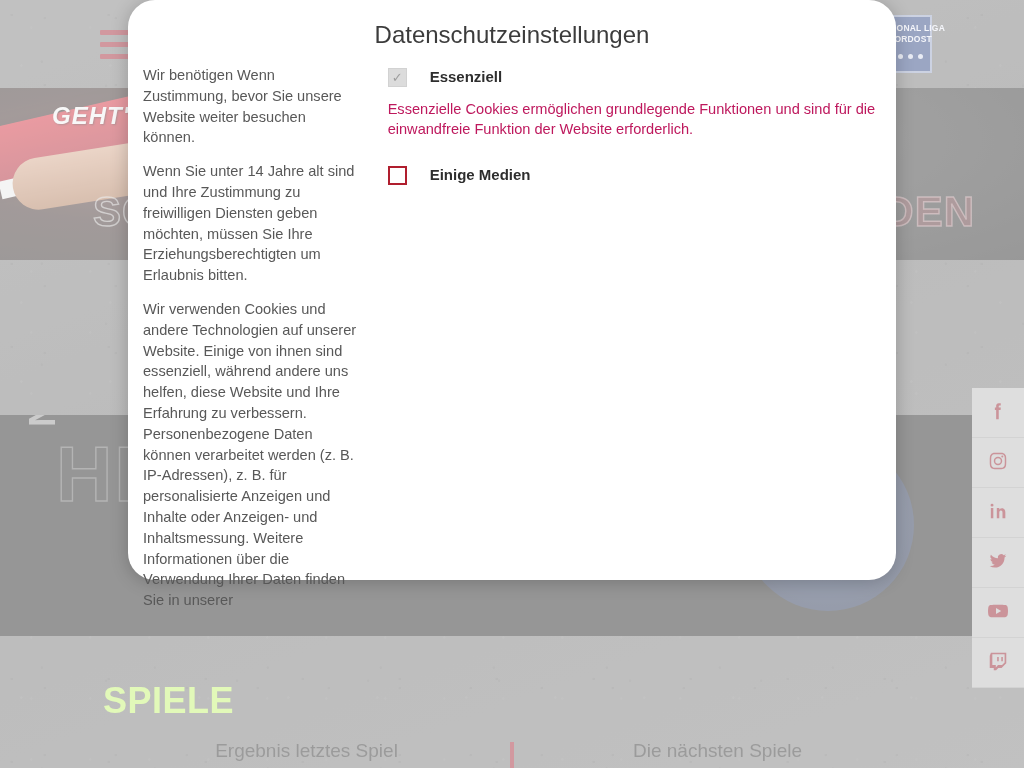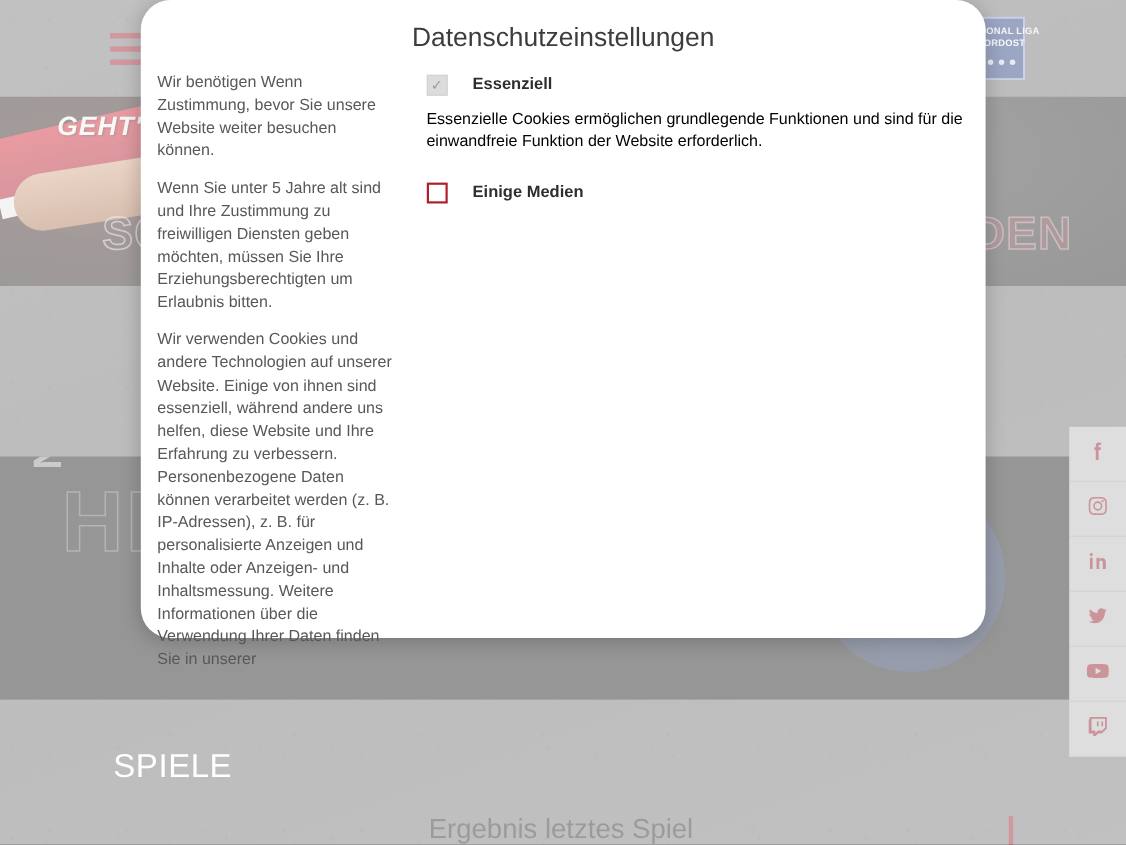--- a/index.html
+++ b/index.html
@@ -143,28 +143,28 @@
   }
   .nm-crest span {
     font-size: 96px; font-weight: 800; color: rgba(255,255,255,.35);
     font-family: "Liberation Serif", serif;
   }
 
   
   .spiele { position: absolute; top: 636px; left: 0; right: 0; bottom: 0; }
   .spiele-title {
     position: absolute; left: 103px; top: 44px;
-    font-size: 30px; font-weight: 400; color: #ffffff; letter-spacing: .5px;
+    font-size: 36px; font-weight: 700; color: #bef264; letter-spacing: .5px;
   }
   .spiele-cols {
     position: absolute; left: 103px; right: 103px; top: 104px;
     display: flex; align-items: flex-start;
   }
   .spiele-col { flex: 1 1 50%; text-align: center; }
-  .spiele-col h3 { font-size: 25px; font-weight: 400; color: #232323; }
+  .spiele-col h3 { font-size: 19px; font-weight: 400; color: #232323; }
   .spiele-divider { width: 4px; height: 32px; background: #9b1b2c; margin-top: 2px; }
 
   
   .social-rail {
     position: absolute; right: 0; top: 388px; width: 52px;
     display: flex; flex-direction: column;
   }
   .social-btn {
     width: 52px; height: 50px; background: #b5b5b5;
     display: flex; align-items: center; justify-content: center;
@@ -201,21 +201,21 @@
   .cb-box {
     width: 19px; height: 19px; flex: 0 0 19px;
     display: flex; align-items: center; justify-content: center;
   }
   .cb-box.disabled { background: #dcdcdc; border: 1px solid #d2d2d2; }
   .cb-box.disabled::after {
     content: "✓"; font-size: 13px; color: #9d9d9d; line-height: 1;
   }
   .cb-box.unchecked { background: #fff; border: 2px solid #b01e2e; }
   .cb-label { font-size: 15px; font-weight: 700; color: #2e2e2e; }
-  .cb-desc { font-size: 14.6px; line-height: 20.4px; color: #000000; }
+  .cb-desc { font-size: 14.6px; line-height: 20.4px; color: #be185d; }
 </style>
 </head>
 <body>
 
 <div id="page-root">
 
   <div class="bg-texture"></div>
 
   <header class="site-header">
     <div class="hamburger">
@@ -260,20 +260,23 @@
     </div>
   </section>
 
   <section class="spiele">
     <div class="spiele-title">SPIELE</div>
     <div class="spiele-cols">
       <div class="spiele-col">
         <h3>Ergebnis letztes Spiel</h3>
       </div>
       <div class="spiele-divider"></div>
+      <div class="spiele-col">
+        <h3>Die nächsten Spiele</h3>
+      </div>
     </div>
   </section>
 
   <aside class="social-rail">
     <div class="social-btn">
       <span>
         <svg width="22" height="22" viewBox="0 0 24 24">
             <path d="M15.1 8.2h-2.3V6.9c0-.6.4-.8.7-.8h1.5V3.5h-2.1c-2.3 0-2.9 1.8-2.9 2.9v1.8H8.6v2.7H10V21h2.8v-10h2l.3-2.8z"></path>
           </svg>
       </span>
@@ -318,21 +321,21 @@
   <div class="overlay"></div>
 
   <div class="cookie-dialog">
 
     <h1 class="cd-title">Datenschutzeinstellungen</h1>
 
     <div class="cd-cols">
 
       <div class="cd-left">
         <p class="cd-p">Wir benötigen Wenn Zustimmung, bevor Sie unsere Website weiter besuchen können.</p>
-        <p class="cd-p">Wenn Sie unter 5 Jahre alt sind und Ihre Zustimmung zu freiwilligen Diensten geben möchten, müssen Sie Ihre Erziehungsberechtigten um Erlaubnis bitten.</p>
+        <p class="cd-p">Wenn Sie unter 14 Jahre alt sind und Ihre Zustimmung zu freiwilligen Diensten geben möchten, müssen Sie Ihre Erziehungsberechtigten um Erlaubnis bitten.</p>
         <p class="cd-p"><span>Wir verwenden Cookies und andere Technologien auf unserer Website. Einige von ihnen sind essenziell, während andere uns helfen, diese Website und Ihre Erfahrung zu verbessern. Personenbezogene Daten können verarbeitet werden (z. B. IP-Adressen), z. B. für personalisierte Anzeigen und Inhalte oder Anzeigen- und Inhaltsmessung. Weitere Informationen über die Verwendung Ihrer Daten finden Sie in unserer </span></p>
       </div>
 
       <div class="cd-right">
 
         <div class="cb-row">
           <span class="cb-box disabled"></span>
           <span class="cb-label">Essenziell</span>
         </div>
         <p class="cb-desc">Essenzielle Cookies ermöglichen grundlegende Funktionen und sind für die einwandfreie Funktion der Website erforderlich.</p>

